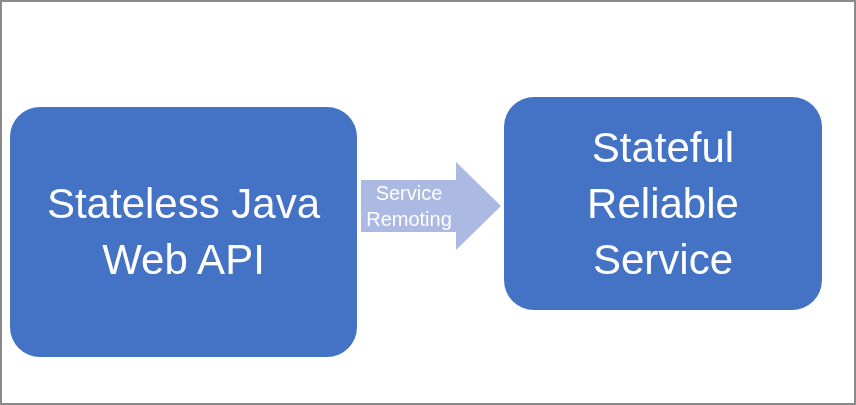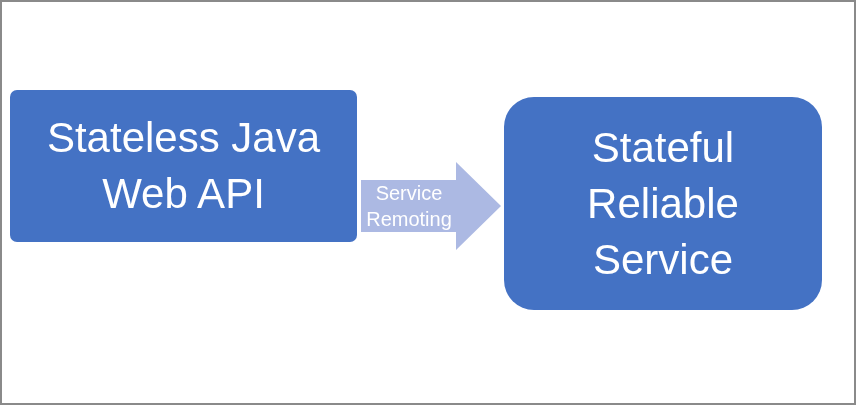--- a/index.html
+++ b/index.html
@@ -19,21 +19,21 @@
     border-radius: 30px;
     color: #ffffff;
     display: flex;
     align-items: center;
     justify-content: center;
     text-align: center;
     white-space: pre-line;
     font-size: 42px;
     line-height: 56px;
   }
-  .node-left  { left: 8px;   top: 88px; width: 347px; height: 152px; border-radius: 7px; }
+  .node-left  { left: 8px;   top: 105px; width: 347px; height: 250px; }
   .node-right { left: 502px; top: 95px; width: 318px; height: 213px; }
   .arrow-svg {
     position: absolute;
     left: 359px;
     top: 160px;
     width: 141px;
     height: 88px;
   }
   .arrow-label {
     position: absolute;

